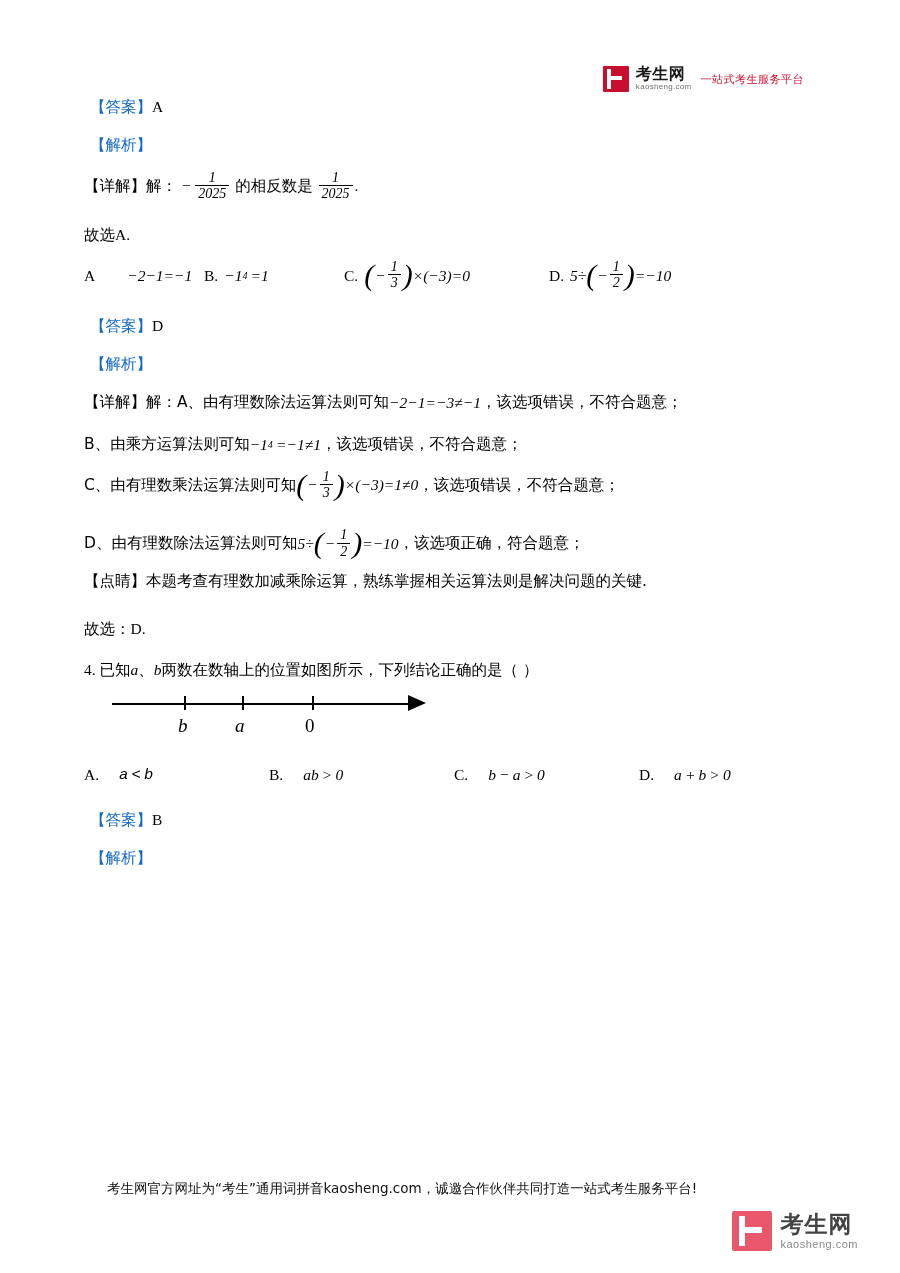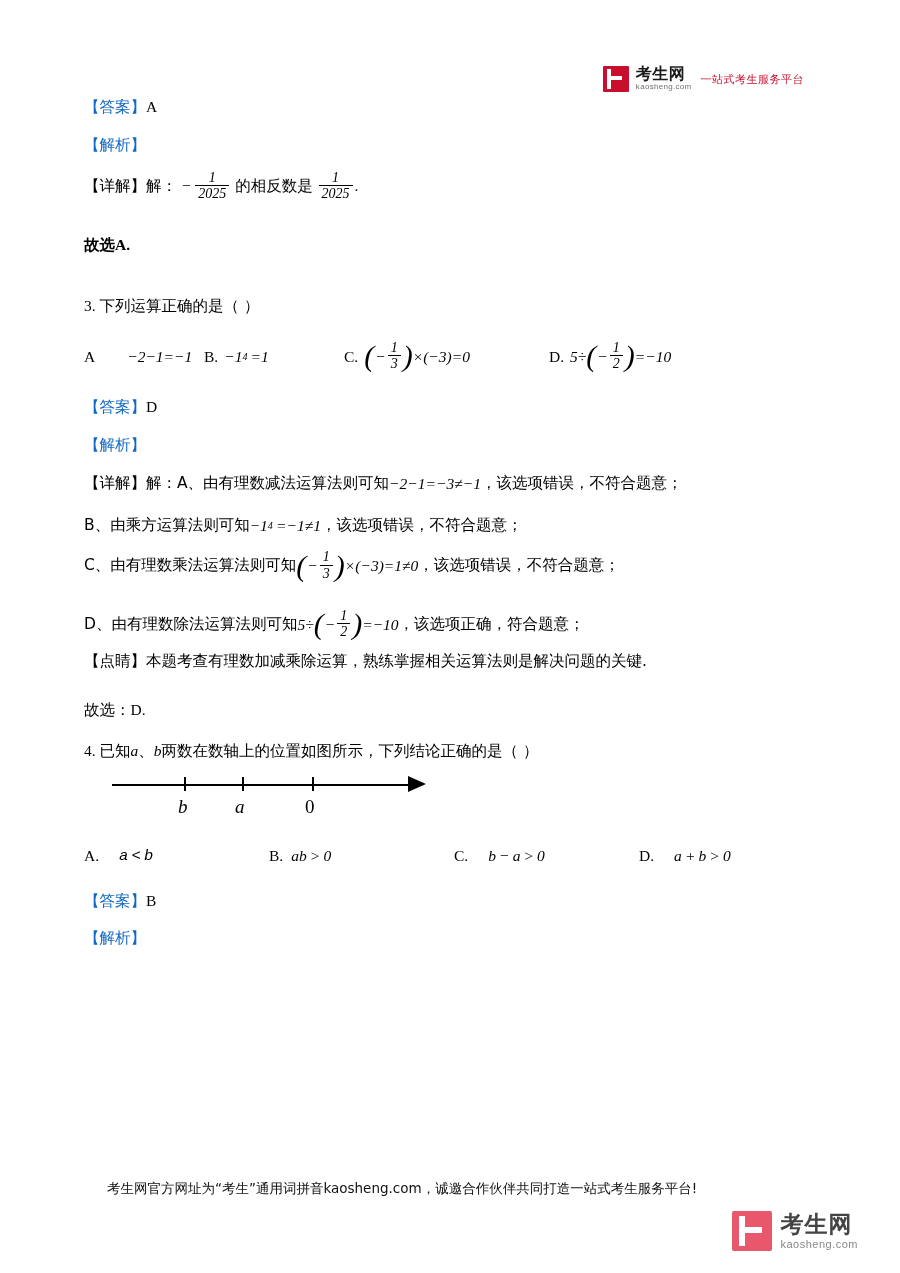--- a/index.html
+++ b/index.html
@@ -90,20 +90,21 @@
     width: 700px;
     font-size: 15.5px;
     line-height: 1.6;
   }
   .para {
     margin: 0 0 16px 0;
     position: relative;
   }
   .tag {
     color: #1268c3;
+    margin-left: 6px;
   }
   .ans-letter {
     color: #000;
   }
   .tight { margin-bottom: 13px; }
   .mi { font-style: italic; }
   .frac {
     display: inline-flex;
     flex-direction: column;
     align-items: center;
@@ -292,44 +293,40 @@
 
     <p class="para tight">
       <span class="tag cn">【答案】</span><span class="ans-letter">A</span>
     </p>
 
     <p class="para tight">
       <span class="tag cn">【解析】</span>
     </p>
 
 
-    <p class="para" style="margin-bottom:30px;">
+    <p class="para" style="margin-bottom:20px;">
       <span class="cn">【详解】</span><span class="cn">解：</span>
       <span class="inline-math">
         <span style="margin-right:2px;">−</span>
         <span class="frac">
           <span class="num">1</span>
           <span class="den">2025</span>
         </span>
       </span>
       <span class="cn">的相反数是</span>
       <span class="inline-math">
         <span class="frac">
           <span class="num">1</span>
           <span class="den">2025</span>
         </span>
       </span><span>.</span>
     </p>
 
-    <p class="para" style="margin-bottom:36px;font-weight:bold;">故选A.</p>
-
-    <p class="para" style="margin-bottom:22px;">
-      <span>3.</span>
-      <span class="cn">下列运算正确的是（        ）</span>
-    </p>
+    <p class="para" style="margin-bottom:12px;">故选A.</p>
+
 
     <div class="opt-row">
       <div class="opt" style="width:120px;">
         <span class="opt-label">A</span>
         <span class="inline-math" style="margin-left:26px;">−2−1=−1</span>
       </div>
       <div class="opt" style="width:140px;">
         <span class="opt-label">B.</span>
         <span class="inline-math">−1<span class="sup">4</span> =1</span>
       </div>
@@ -365,21 +362,21 @@
     <p class="para tight">
       <span class="tag cn">【答案】</span><span>D</span>
     </p>
 
     <p class="para tight">
       <span class="tag cn">【解析】</span>
     </p>
 
 
     <p class="para">
-      <span class="cn">【详解】</span><span class="cn">解：A、由有理数减法运算法则可知</span><span class="inline-math">−2−1=−3≠−1</span><span class="cn">，该选项错误，不符合题意；</span>
+      <span class="cn">【详解】</span><span class="cn">解：A、由有理数除法运算法则可知</span><span class="inline-math">−2−1=−3≠−1</span><span class="cn">，该选项错误，不符合题意；</span>
     </p>
 
     <p class="para" style="margin-bottom:12px;">
       <span class="cn">B、由乘方运算法则可知</span><span class="inline-math">−1<span class="sup">4</span> =−1≠1</span><span class="cn">，该选项错误，不符合题意；</span>
     </p>
 
     <p class="para" style="margin-bottom:26px;">
       <span class="cn">C、由有理数乘法运算法则可知</span><span class="inline-math">
           <span class="paren-big">(</span>
           <span style="margin-left:1px;">−</span>
@@ -428,21 +425,21 @@
       <span class="lbl zero" style="left:193px;">0</span>
     </div>
 
     <div class="opt-row4">
       <div class="cell" style="width:185px;">
         <span class="opt-label">A.</span>
         <span class="inline-math" style="margin-left:14px;font-family:Liberation Mono, monospace;">a &lt; b</span>
       </div>
       <div class="cell" style="width:185px;">
         <span class="opt-label">B.</span>
-        <span class="inline-math" style="margin-left:2px;">ab &gt; 0</span>
+        <span class="inline-math" style="margin-left:14px;">ab &gt; 0</span>
       </div>
       <div class="cell" style="width:185px;">
         <span class="opt-label">C.</span>
         <span class="inline-math" style="margin-left:14px;">b − a &gt; 0</span>
       </div>
       <div class="cell">
         <span class="opt-label">D.</span>
         <span class="inline-math" style="margin-left:14px;">a + b &gt; 0</span>
       </div>
     </div>

